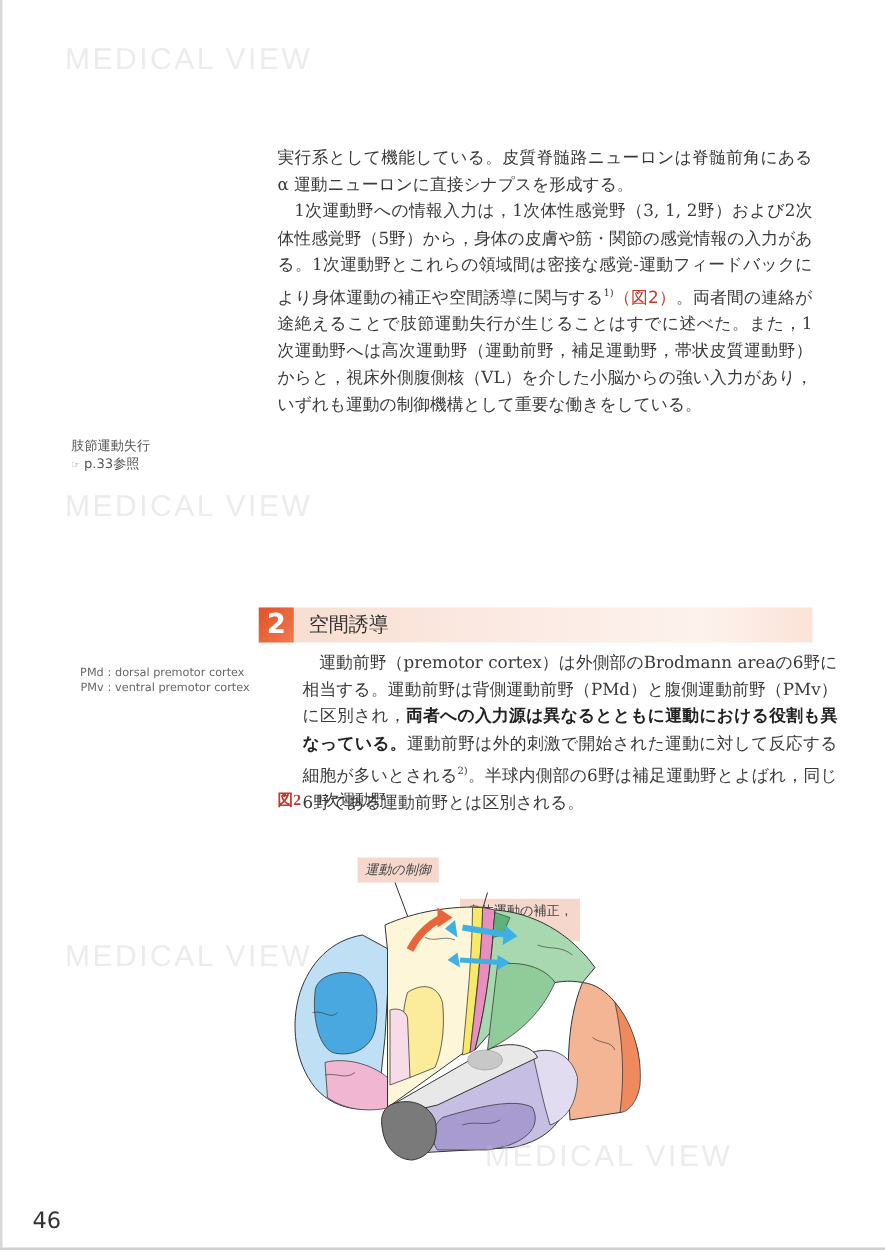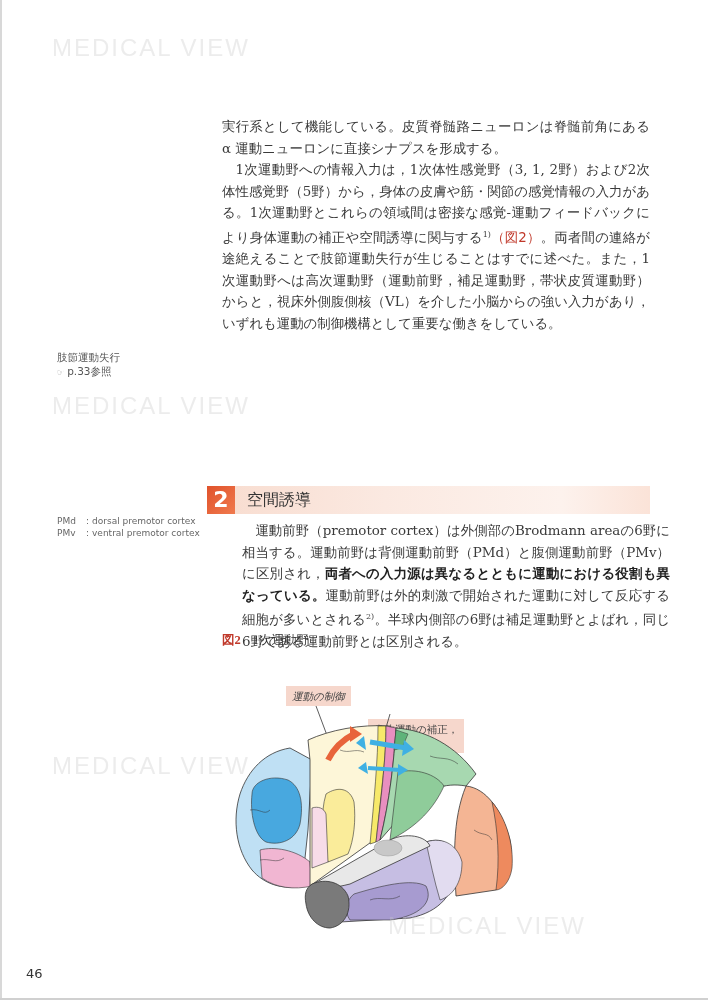--- a/index.html
+++ b/index.html
@@ -27,21 +27,21 @@
       background:linear-gradient(90deg, #f8dccf 0%, #fbe9e1 40%, #fdf2ed 80%, #fbe3d8 100%); }
     .section-num { position:absolute; left:0; top:0; width:28px; height:28px;
       background:linear-gradient(135deg,#e0522b,#f07a4e); color:#fff; font-family:"DejaVu Sans", sans-serif;
       font-weight:bold; font-size:22px; line-height:28px; text-align:center; }
     .section-title { position:absolute; left:40px; top:0; font-family:"DejaVu Sans", sans-serif; font-size:16px;
       line-height:28px; color:#333; }
     .fig-caption { position:absolute; left:222px; top:632px; font-family:Liberation Serif, serif; font-size:12.5px; color:#333; }
     .fig-caption .fig-label { color:#c0392b; font-weight:bold; margin-right:12px; }
     .callout { position:absolute; background:#f6d7cc; font-family:"DejaVu Sans", sans-serif; font-size:10.5px;
       line-height:14px; color:#444; padding:3px 6px; }
-    .page-num { position:absolute; left:26px; top:966px; font-family:"DejaVu Sans", sans-serif; font-size:13px; color:#333; }
+    .page-num { position:absolute; left:26px; top:966px; font-family:"DejaVu Sans", sans-serif; font-size:18px; color:#333; }
     .brain { position:absolute; left:230px; top:690px; }
   </style>
 </head>
 <body>
 
 <div class="edge-left"></div>
 <div class="edge-bottom"></div>
 
 <div class="watermark" style="left:52px;top:34px;">MEDICAL VIEW</div>
 <div class="watermark" style="left:52px;top:392px;">MEDICAL VIEW</div>
@@ -60,21 +60,21 @@
 
 <div class="section-head">
   <div class="section-num">2</div>
   <div class="section-title">空間誘導</div>
 </div>
 
 <div class="body-text" style="top:520px;margin-left:20px;">
   <p><span>運動前野（premotor cortex）は外側部のBrodmann areaの6野に相当する。運動前野は背側運動前野（PMd）と腹側運動前野（PMv）に区別され，</span><span class="bold">両者への入力源は異なるとともに運動における役割も異なっている。</span><span>運動前野は外的刺激で開始された運動に対して反応する細胞が多いとされる</span><span class="sup">2)</span><span>。半球内側部の6野は補足運動野とよばれ，同じ6野である運動前野とは区別される。</span></p>
 </div>
 
-<div class="sidenote-abbr" style="top:516px;">
+<div class="sidenote-abbr" style="top:534px;text-align:right;">
   <div class="abbr-row">
     <span class="abbr-key">PMd</span>
       <span style="margin:0 3px;">:</span>
       <span>dorsal premotor cortex</span>
   </div>
   <div class="abbr-row">
     <span class="abbr-key">PMv</span>
       <span style="margin:0 3px;">:</span>
       <span>ventral premotor cortex</span>
   </div>

